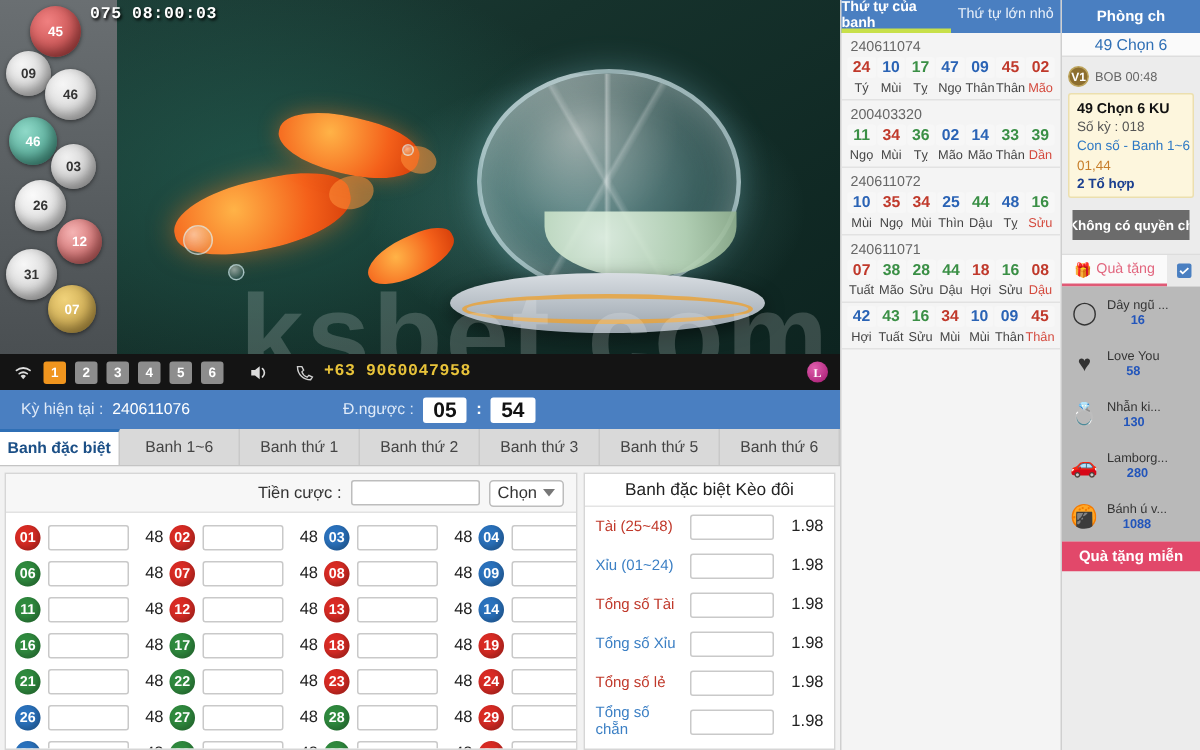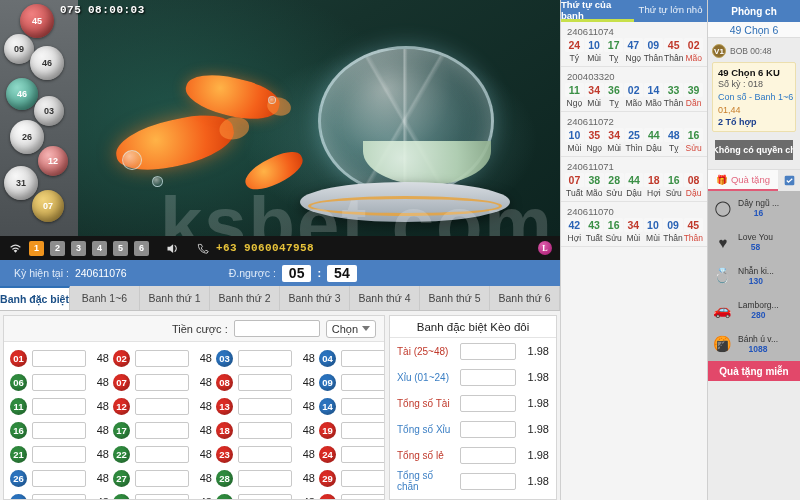--- a/index.html
+++ b/index.html
@@ -268,21 +268,20 @@
       <span class="cd-colon">:</span>
       <span class="cd-digit">54</span>
     </div>
 
     <div class="tabs">
       <div class="tab active">Banh đặc biệt</div>
       <div class="tab">Banh 1~6</div>
       <div class="tab">Banh thứ 1</div>
       <div class="tab">Banh thứ 2</div>
       <div class="tab">Banh thứ 3</div>
-      <div class="tab">Banh thứ 4</div>
       <div class="tab">Banh thứ 5</div>
       <div class="tab">Banh thứ 6</div>
     </div>
 
     <div class="betarea">
       <div class="betleft">
         <div class="betbar">
           <label>Tiền cược :</label>
           <input type="text" value="" style="">
           <div class="selwrap">
@@ -615,21 +614,20 @@
               <div class="res-z">Sửu</div>
             </div>
             <div class="res-col">
               <div class="res-n red">08</div>
               <div class="res-z sp">Dậu</div>
             </div>
           </div>
         </div>
         <div class="res-sep"></div>
         <div class="res-block">
-          <div class="res-id">240611070</div>
           <div class="res-nums">
             <div class="res-col">
               <div class="res-n blue">42</div>
               <div class="res-z">Hợi</div>
             </div>
             <div class="res-col">
               <div class="res-n green">43</div>
               <div class="res-z">Tuất</div>
             </div>
             <div class="res-col">

